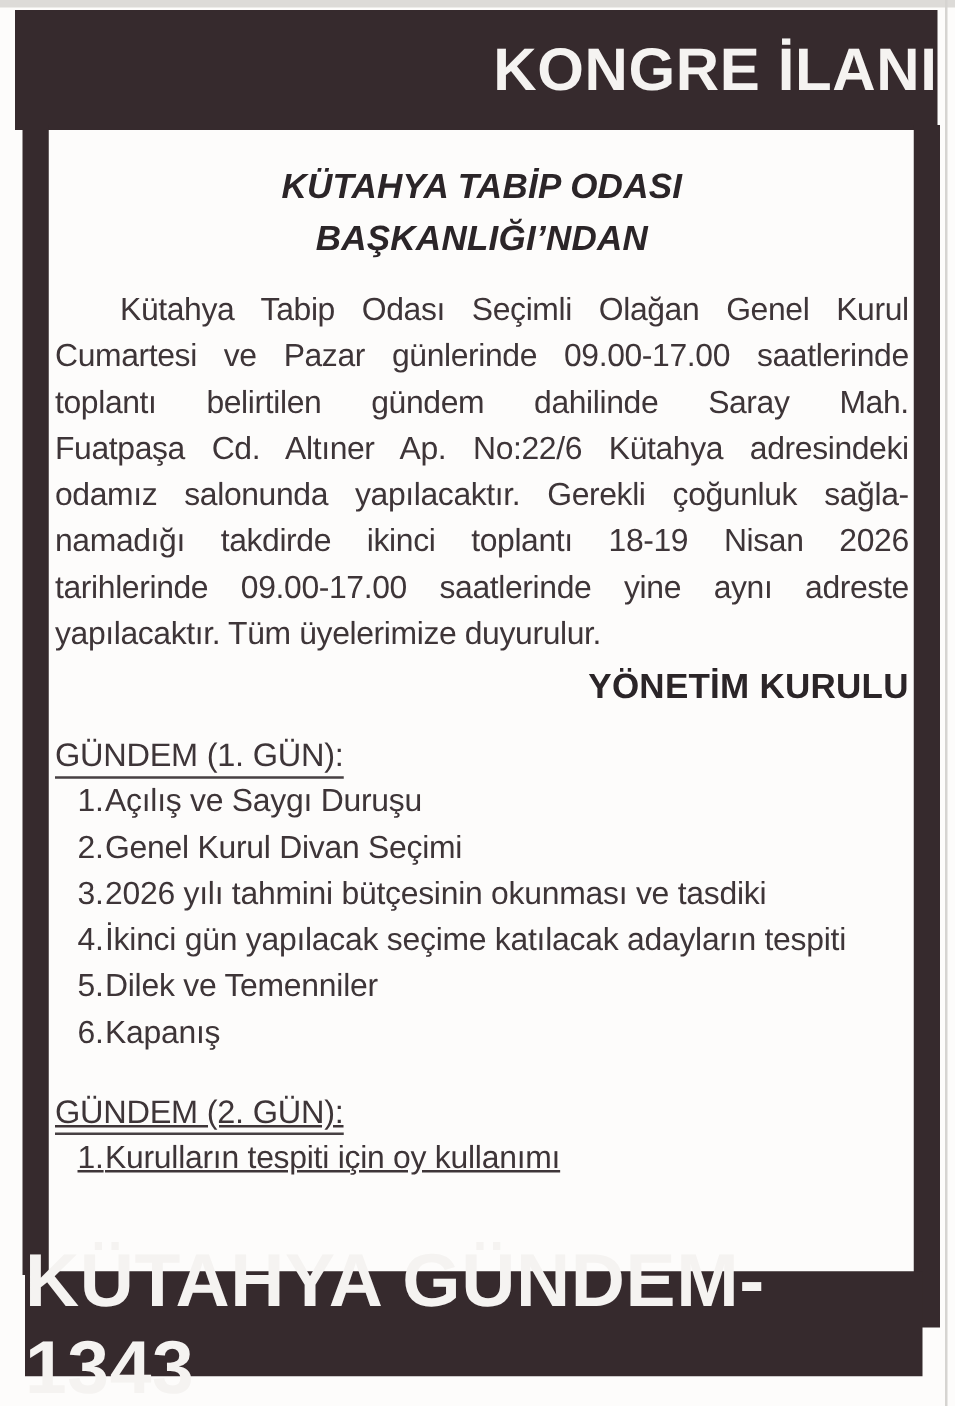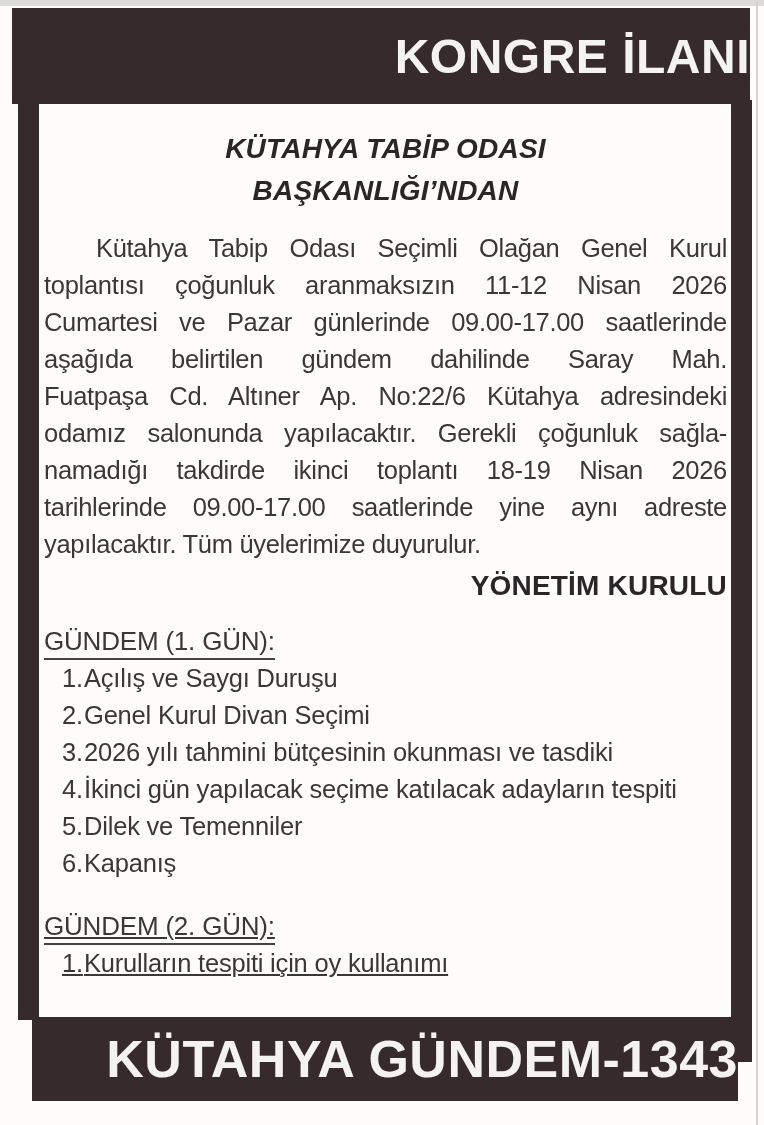--- a/index.html
+++ b/index.html
@@ -33,22 +33,22 @@
     align-items: center;
     justify-content: flex-end;
     font-weight: bold;
   }
   .header-band {
     left: 12px; right: 14px; top: 8px; height: 96px;
     font-size: 48px;
     letter-spacing: 0.5px;
   }
   .footer-band {
-    left: 32px; right: 26px; top: 1017px; height: 84px;
-    font-size: 52px;
+    left: 20px; right: 26px; top: 1017px; height: 84px;
+    font-size: 60px;
     letter-spacing: 0.5px;
     z-index: 3;
   }
   .side-border {
     position: absolute;
     width: 21px;
     background: var(--banner-bg, #362a2d);
     top: 100px;
   }
   .side-border.left  { left: 18px;  height: 920px; }
@@ -132,23 +132,22 @@
 
   <div class="content">
 
     <div class="org-title">
       <div>KÜTAHYA TABİP ODASI</div>
       <div>BAŞKANLIĞI’NDAN</div>
     </div>
 
     <div class="body-par">
       <div class="par-line first">Kütahya Tabip Odası Seçimli Olağan Genel Kurul</div>
-      <div class="par-line">toplantısı çoğunluk aranmaksızın 11-12 Nisan 2026</div>
       <div class="par-line">Cumartesi ve Pazar günlerinde 09.00-17.00 saatlerinde</div>
-      <div class="par-line">aşağıda belirtilen gündem dahilinde Saray Mah.</div>
+      <div class="par-line">toplantı belirtilen gündem dahilinde Saray Mah.</div>
       <div class="par-line">Fuatpaşa Cd. Altıner Ap. No:22/6 Kütahya adresindeki</div>
       <div class="par-line">odamız salonunda yapılacaktır. Gerekli çoğunluk sağla-</div>
       <div class="par-line">namadığı takdirde ikinci toplantı 18-19 Nisan 2026</div>
       <div class="par-line">tarihlerinde 09.00-17.00 saatlerinde yine aynı adreste</div>
       <div class="par-line last">yapılacaktır. Tüm üyelerimize duyurulur.</div>
     </div>
 
     <div class="signature">YÖNETİM KURULU</div>
 
     <div class="agenda day1">

